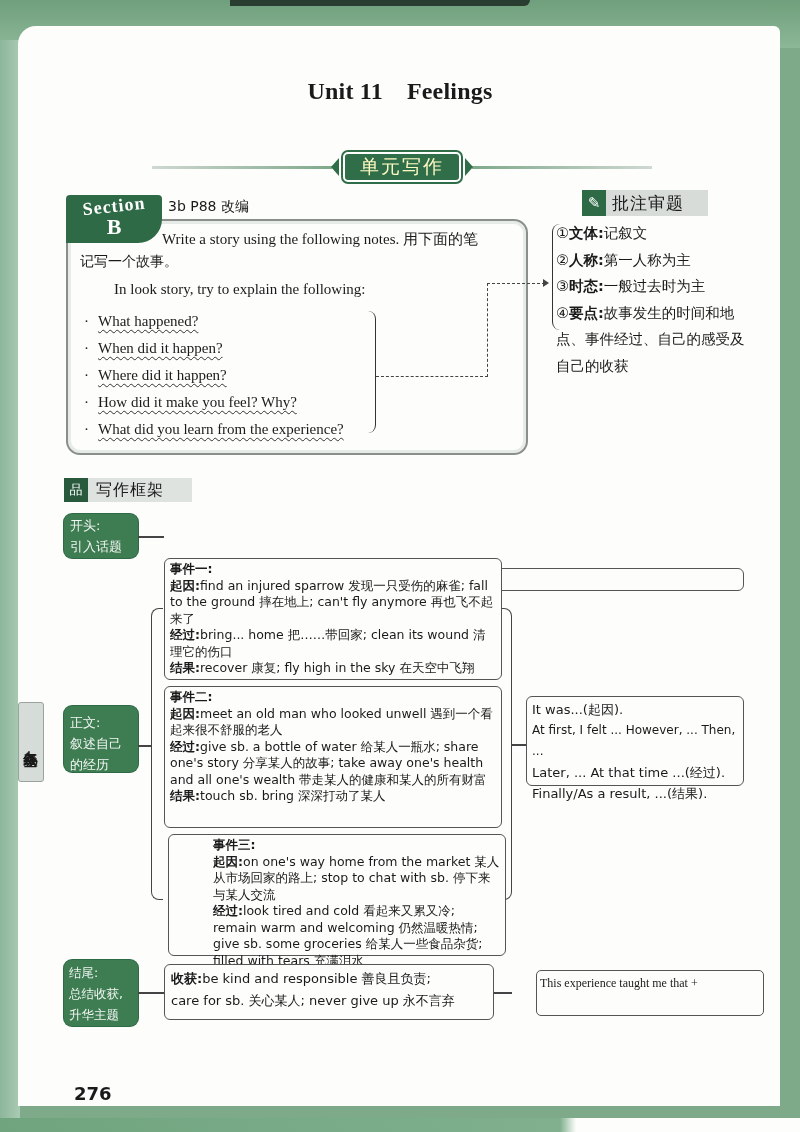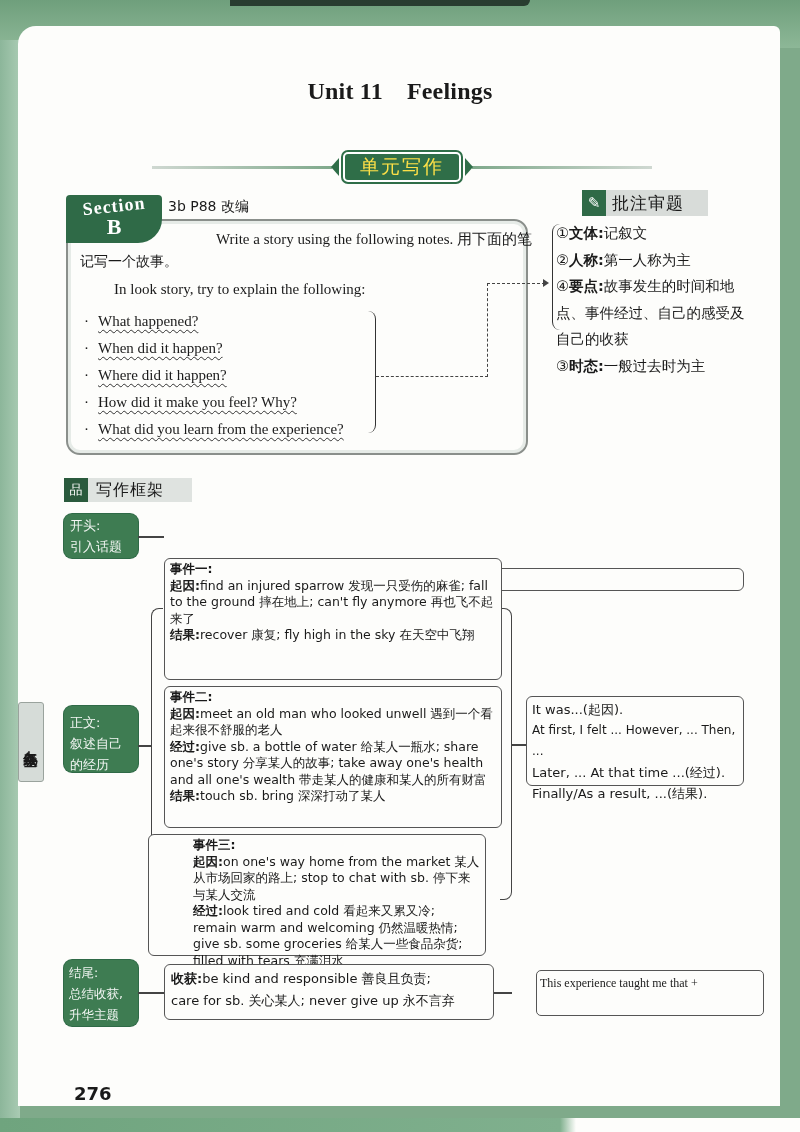--- a/index.html
+++ b/index.html
@@ -42,21 +42,21 @@
     position: absolute; left: 0; width: 800px; top: 126px;
     text-align: center; font-size: 14px; font-family: "DejaVu Serif", serif; margin-top: 40px;
   }
 
   .banner-line {
     position: absolute; top: 166px; height: 3px;
     background: linear-gradient(90deg, #cfd8d1, #7fa98b);
   }
   .banner {
     position: absolute; left: 343px; top: 152px; width: 118px; height: 30px;
-    background: #2f6e48; color: #fde047; border-radius: 5px;
+    background: #2f6e48; color: #fef9c3; border-radius: 5px;
     font-family: "DejaVu Sans", sans-serif; font-size: 19px; letter-spacing: 2px;
     display: flex; align-items: center; justify-content: center;
     border: 2px solid #fff; outline: 2px solid #2f6e48;
   }
   .banner-arrow { position: absolute; top: 158px; width: 0; height: 0; border-top: 9px solid transparent; border-bottom: 9px solid transparent; }
   .banner-arrow.l { left: 331px; border-right: 8px solid #2f6e48; }
   .banner-arrow.r { left: 465px; border-left: 8px solid #2f6e48; }
 
   .section-badge {
     position: absolute; left: 66px; top: 195px; width: 96px; height: 48px;
@@ -188,21 +188,21 @@
 </div>
 <div class="subtitle">(感受)</div>
 
 <div class="banner-line" style="left:152px;width:180px;"></div>
 <div class="banner-line" style="left:472px;width:180px;background:linear-gradient(90deg,#7fa98b,#cfd8d1);"></div>
 <div class="banner-arrow l"></div>
 <div class="banner-arrow r"></div>
 <div class="banner">单元写作</div>
 
 <div class="task-box">
-  <div class="task-intro" style="left:94px;text-align:center;">Write a story using the following notes. 用下面的笔</div>
+  <div class="task-intro" style="left:94px;">Write a story using the following notes. 用下面的笔</div>
   <div class="task-intro2">记写一个故事。</div>
   <div class="task-prompt">In look story, try to explain the following:</div>
   <ul class="bullet-list">
     <li><span class="dot">·</span><span class="q">What happened?</span></li>
     <li><span class="dot">·</span><span class="q">When did it happen?</span></li>
     <li><span class="dot">·</span><span class="q">Where did it happen?</span></li>
     <li><span class="dot">·</span><span class="q">How did it make you feel? Why?</span></li>
     <li><span class="dot">·</span><span class="q">What did you learn from the experience?</span></li>
   </ul>
 </div>
@@ -219,22 +219,22 @@
 <div class="dash-arrowhead"></div>
 
 <div class="note-header">
   <span class="icon">✎</span>
   <span class="label">批注审题</span>
 </div>
 <div class="note-brace"></div>
 <div class="note-list">
   <div><span>①</span><b>文体</b><b>:</b><span>记叙文</span></div>
   <div><span>②</span><b>人称</b><b>:</b><span>第一人称为主</span></div>
+  <div><span>③</span><b>时态</b><b>:</b><span>一般过去时为主</span></div>
   <div style="padding-left:0;"><span>④</span><b>要点</b><b>:</b><span>故事发生的时间和地点、事件经过、自己的感受及自己的收获</span></div>
-  <div><span>③</span><b>时态</b><b>:</b><span>一般过去时为主</span></div>
 </div>
 
 <div class="frame-header">
   <span class="icon">品</span>
   <span class="label">写作框架</span>
 </div>
 
 <div class="tag" style="left:64px;top:514px;width:74px;height:44px;padding:1px 6px;">
   <div>开头:</div>
   <div>引入话题</div>
@@ -251,29 +251,30 @@
   <div>的经历</div>
 </div>
 <div class="line" style="left:138px;top:745px;width:14px;height:1.5px;"></div>
 <div class="brace-left" style="left:151px;top:608px;width:12px;height:292px;"></div>
 <div class="brace-right2" style="left:500px;top:608px;width:12px;height:292px;"></div>
 <div class="line" style="left:512px;top:744px;width:14px;height:1.5px;"></div>
 
 <div class="box" style="left:164px;top:558px;width:338px;height:122px;">
   <div><b>事件一:</b></div>
   <div><b>起因:</b><span class="cn">find an injured sparrow 发现一只受伤的麻雀; fall to the ground 摔在地上; can't fly anymore 再也飞不起来了</span></div>
+  <div><b>经过:</b><span class="cn">bring... home 把……带回家; clean its wound 清理它的伤口</span></div>
   <div><b>结果:</b><span class="cn">recover 康复; fly high in the sky 在天空中飞翔</span></div>
 </div>
 <div class="box" style="left:164px;top:686px;width:338px;height:142px;">
   <div><b>事件二:</b></div>
   <div><b>起因:</b><span class="cn">meet an old man who looked unwell 遇到一个看起来很不舒服的老人</span></div>
   <div><b>经过:</b><span class="cn">give sb. a bottle of water 给某人一瓶水; share one's story 分享某人的故事; take away one's health and all one's wealth 带走某人的健康和某人的所有财富</span></div>
   <div><b>结果:</b><span class="cn">touch sb. bring 深深打动了某人</span></div>
 </div>
-<div class="box" style="left:148px;top:834px;width:338px;height:122px;padding-left:44px;">
+<div class="box" style="left:168px;top:834px;width:338px;height:122px;padding-left:44px;">
   <div><b>事件三:</b></div>
   <div><b>起因:</b><span class="cn">on one's way home from the market 某人从市场回家的路上; stop to chat with sb. 停下来与某人交流</span></div>
   <div><b>经过:</b><span class="cn">look tired and cold 看起来又累又冷; remain warm and welcoming 仍然温暖热情; give sb. some groceries 给某人一些食品杂货; filled with tears 充满泪水</span></div>
 </div>
 
 <div class="box" style="left:526px;top:696px;width:218px;height:90px;font-size:13px;line-height:21px;padding:2px 5px;">
   <div class="cn">It was...(起因).</div>
   <div class="cn" style="font-size:12px;">At first, I felt ... However, ... Then, ...</div>
   <div class="cn">Later, ... At that time ...(经过).</div>
   <div class="cn">Finally/As a result, ...(结果).</div>

